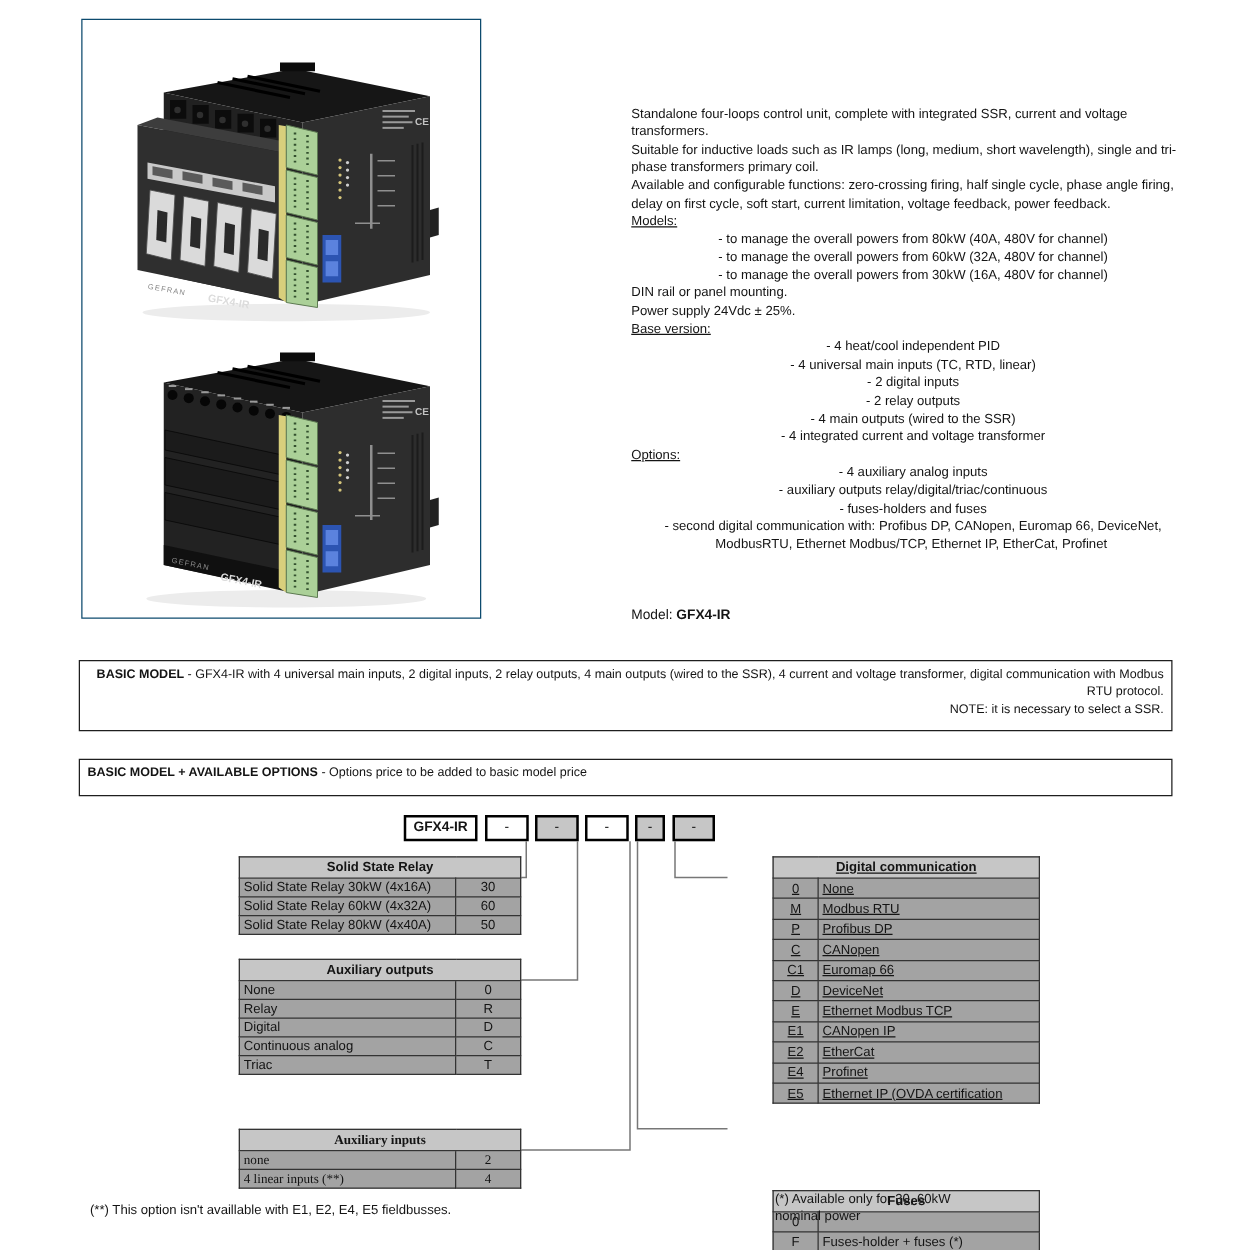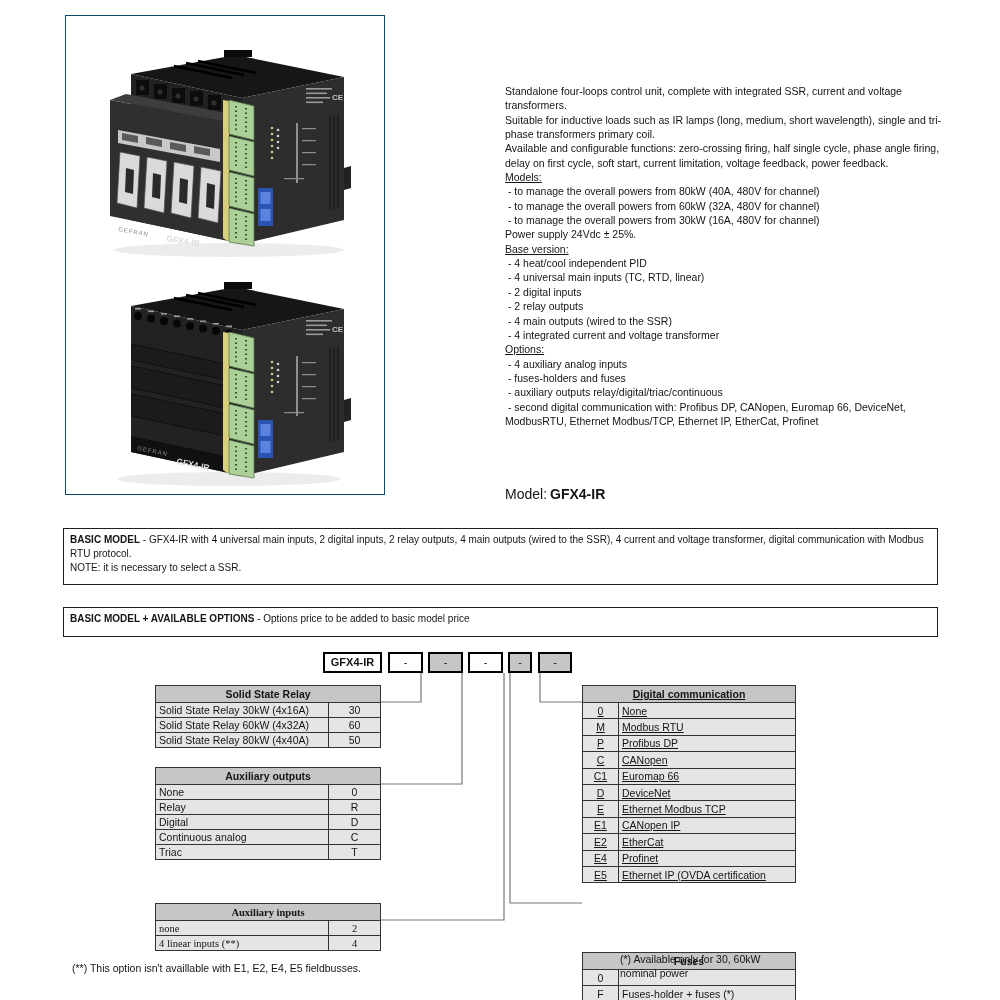--- a/index.html
+++ b/index.html
@@ -1,43 +1,43 @@
 <!DOCTYPE html>
 <html><head>
 <meta charset="utf-8">
 <style>
   html,body{margin:0;padding:0;background:#ffffff;}
   .page{position:relative;width:1000px;height:1000px;background:#fff;overflow:hidden;
         font-family:"Liberation Sans",sans-serif;color:#141414;font-size:10.5px;}
   .b{font-weight:bold;}
   .u{text-decoration:underline;}
-  .pre{white-space:pre-wrap;}
+  .pre{white-space:pre-wrap;text-align:center;}
 
   .photo-frame{position:absolute;left:65px;top:15px;width:318px;height:478px;border:1px solid #0c4a6e;background:#fff;}
   .photo-frame svg{position:absolute;left:8px;}
 
   .title{position:absolute;left:505px;top:21px;width:446px;font-weight:bold;font-size:11px;line-height:14.5px;}
   .desc{position:absolute;left:505px;top:84px;width:448px;line-height:14.35px;font-size:10.5px;}
   .desc div{margin:0;}
-  .model-line{position:absolute;left:505px;top:486px;font-size:14px;}
+  .model-line{position:absolute;left:505px;top:486px;font-size:11px;}
   .model-line .b{margin-left:3px;}
 
   .wide-box{position:absolute;left:63px;width:861px;border:1px solid #1e1e1e;padding:4px 6px;
             font-size:10px;line-height:13.8px;background:#fff;}
-  .box1{top:528px;height:47px;}
+  .box1{top:528px;height:47px;text-align:right;}
   .box2{top:607px;height:20px;}
 
   .code-box{position:absolute;top:652px;height:17px;border:2px solid #000;background:#fff;
             text-align:center;line-height:17px;font-size:11px;}
   .code-box.gray{background:#c6c6c6;}
   .model-box{left:323px;width:55px;font-weight:bold;font-size:11px;}
 
   svg.connectors{position:absolute;left:0;top:0;pointer-events:none;}
 
-  table.tbl{position:absolute;border-collapse:collapse;table-layout:fixed;font-size:10.5px;background:#e5e5e5;}
+  table.tbl{position:absolute;border-collapse:collapse;table-layout:fixed;font-size:10.5px;background:#a3a3a3;margin-left:36px;}
   .tbl th{background:#c6c6c6;border:1px solid #333;font-weight:bold;height:16px;padding:0;font-size:10.5px;}
   .tbl td{border:1px solid #333;padding:0 2px 0 3px;overflow:hidden;white-space:nowrap;}
   .tbl td.code{text-align:center;padding:0;}
   .tbl-ssr{left:155px;top:685px;width:225px;}
   .tbl-aux-out{left:155px;top:767px;width:225px;}
   .tbl-aux-in{left:155px;top:903px;width:225px;font-family:Liberation Serif, serif;}
   .tbl-ssr td,.tbl-aux-out td,.tbl-aux-in td{height:14px;}
   .tbl-dig{left:582px;top:685px;width:213px;text-decoration:underline;}
   .tbl-dig td{height:15.4px;}
   .tbl-fuses{left:582px;top:952px;width:213px;}
@@ -232,32 +232,33 @@
 
 
   <div class="desc">
     <div>Standalone four-loops control unit, complete with integrated SSR, current and voltage transformers.</div>
     <div>Suitable for inductive loads such as IR lamps (long, medium, short wavelength), single and tri-phase transformers primary coil.</div>
     <div>Available and configurable functions: zero-crossing firing, half single cycle, phase angle firing, delay on first cycle, soft start, current limitation, voltage feedback, power feedback.</div>
     <div class="u">Models:</div>
     <div class="pre"> - to manage the overall powers from 80kW (40A, 480V for channel)</div>
     <div class="pre"> - to manage the overall powers from 60kW (32A, 480V for channel)</div>
     <div class="pre"> - to manage the overall powers from 30kW (16A, 480V for channel)</div>
+    <div>DIN rail or panel mounting.</div>
     <div>Power supply 24Vdc ± 25%.</div>
     <div class="u">Base version:</div>
     <div class="pre"> - 4 heat/cool independent PID</div>
     <div class="pre"> - 4 universal main inputs (TC, RTD, linear)</div>
     <div class="pre"> - 2 digital inputs</div>
     <div class="pre"> - 2 relay outputs</div>
     <div class="pre"> - 4 main outputs (wired to the SSR)</div>
     <div class="pre"> - 4 integrated current and voltage transformer</div>
     <div class="u">Options:</div>
     <div class="pre"> - 4 auxiliary analog inputs</div>
+    <div class="pre"> - auxiliary outputs relay/digital/triac/continuous</div>
     <div class="pre"> - fuses-holders and fuses</div>
-    <div class="pre"> - auxiliary outputs relay/digital/triac/continuous</div>
     <div class="pre"> - second digital communication with: Profibus DP, CANopen, Euromap 66, DeviceNet, ModbusRTU, Ethernet Modbus/TCP, Ethernet IP, EtherCat, Profinet</div>
   </div>
 
   <div class="model-line">
     <span>Model:</span><span class="b">GFX4-IR</span>
   </div>
 
   <div class="wide-box box1">
     <span class="b">BASIC MODEL</span><span> - GFX4-IR with 4 universal main inputs, 2 digital inputs, 2 relay outputs, 4 main outputs (wired to the SSR), 4 current and voltage transformer, digital communication with Modbus RTU protocol.</span>
     <div>NOTE: it is necessary to select a SSR.</div>

